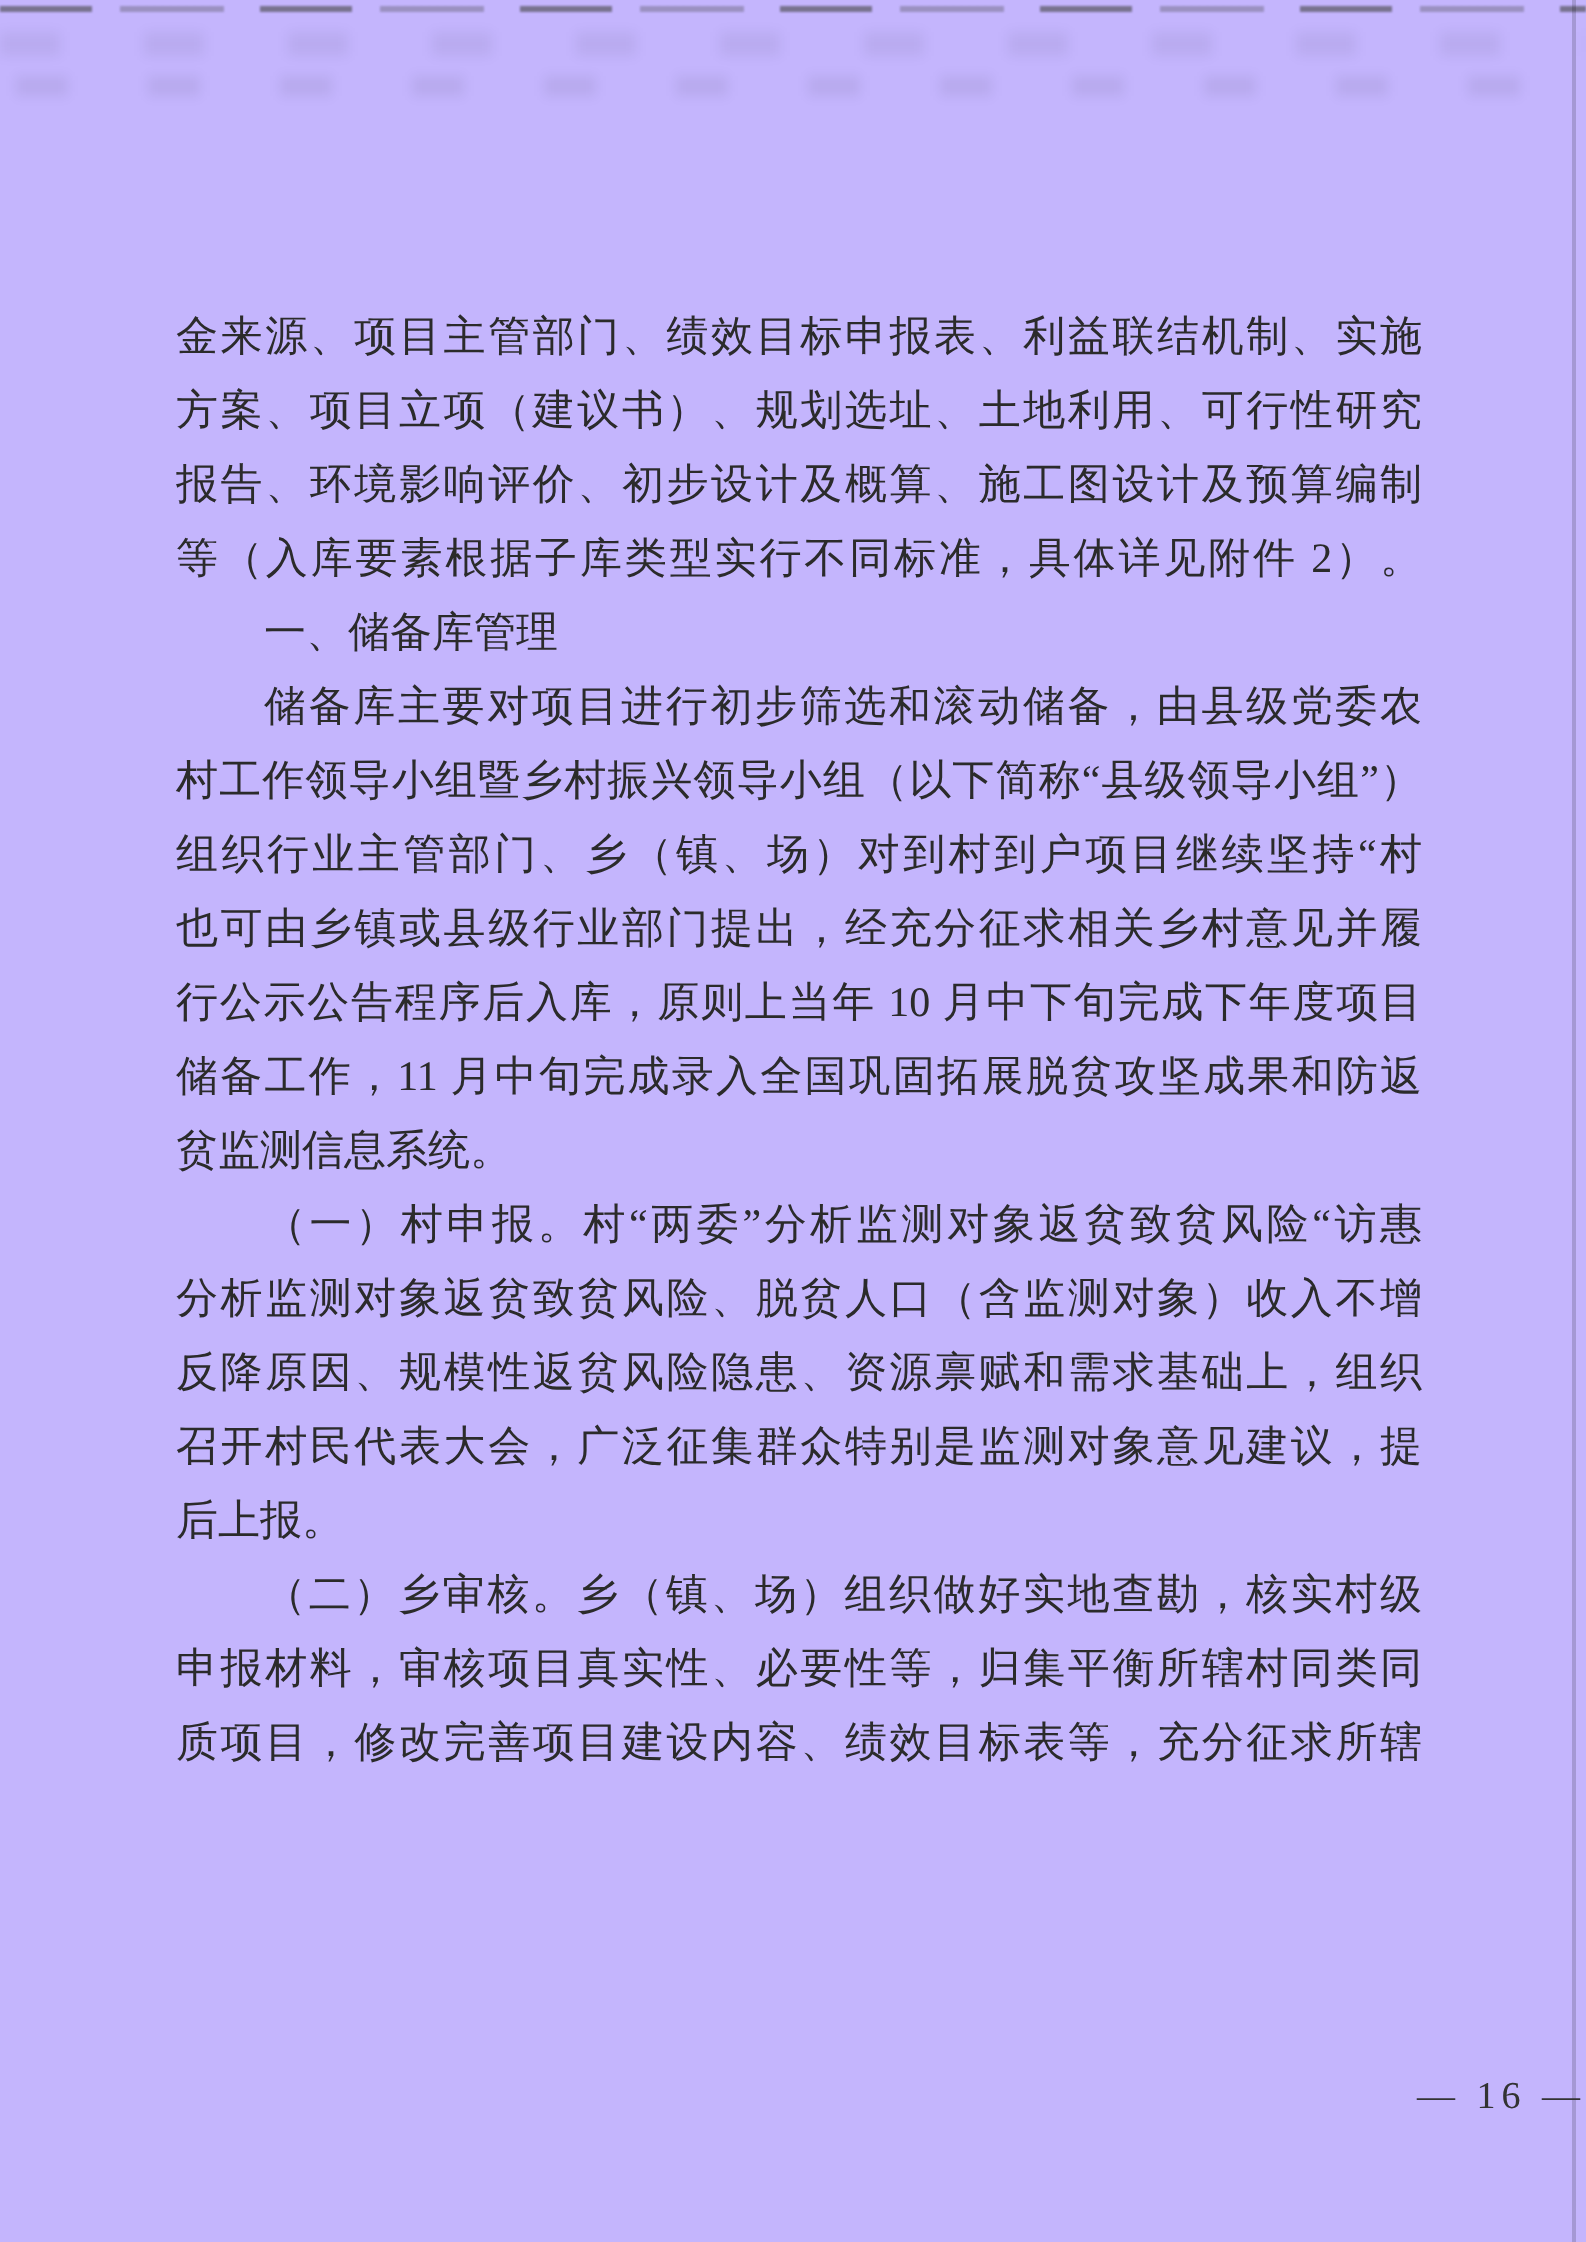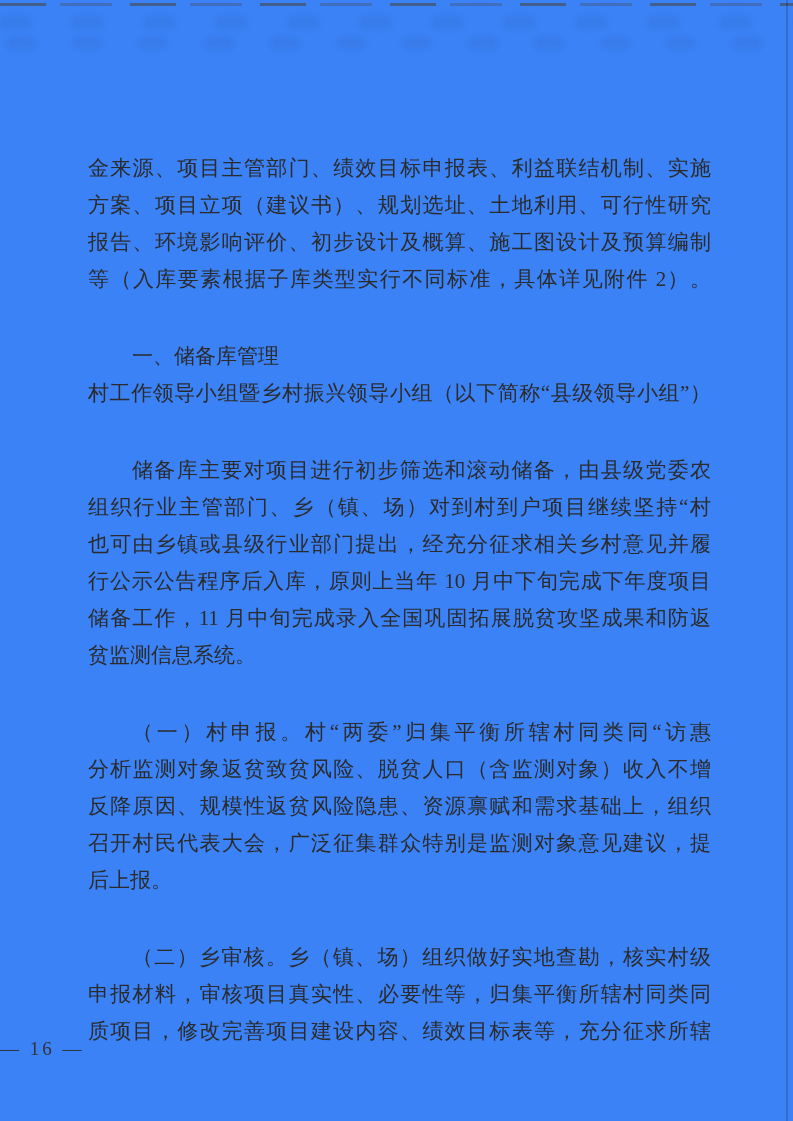--- a/index.html
+++ b/index.html
@@ -1,20 +1,20 @@
 <!DOCTYPE html>
 <html><head>
 <meta charset="utf-8">
 <style>
   html, body { margin: 0; padding: 0; background: #ffffff; }
   .page {
     position: relative;
     width: 793px;
     height: 1121px;
-    background: #3b82f6;
+    background: #c4b5fd;
     overflow: hidden;
     font-family: "Liberation Serif", "DejaVu Serif", serif;
     color: #2b2b2b;
   }
   
   .scan-top-line {
     position: absolute; top: 3px; left: 0; width: 100%; height: 3px;
     background: repeating-linear-gradient(90deg,
       rgba(70,70,70,.60) 0px 46px, rgba(70,70,70,0) 46px 60px,
       rgba(70,70,70,.32) 60px 112px, rgba(70,70,70,0) 112px 130px);
@@ -46,58 +46,58 @@
     line-height: 37px;
     font-size: 21px;
     text-align: justify;
     text-align-last: justify;
     white-space: normal;
   }
   .line.left {
     text-align: left;
     text-align-last: left;
   }
-  .line.indent { padding-left: 44px; margin-top: 40px; }
+  .line.indent { padding-left: 44px; }
   .seg-bold { font-weight: normal; }
   .page-number {
     position: absolute;
     top: 1034px;
     left: 0;
     width: 100%;
     height: 30px;
     line-height: 30px;
-    text-align: left;
+    text-align: right;
     font-size: 19px;
     letter-spacing: 3px;
     color: #333333;
   }
 </style>
 </head>
 <body>
 
 <div class="page">
   <div class="scan-top-line"></div>
   <div class="scan-ghost-1"></div>
   <div class="scan-ghost-2"></div>
   <div class="scan-right-line"></div>
 
   <div class="text-block">
       <div class="line"><span>金来源、项目主管部门、绩效目标申报表、利益联结机制、实施</span></div>
       <div class="line"><span>方案、项目立项（建议书）、规划选址、土地利用、可行性研究</span></div>
       <div class="line"><span>报告、环境影响评价、初步设计及概算、施工图设计及预算编制</span></div>
       <div class="line"><span>等（入库要素根据子库类型实行不同标准，具体详见附件 2）。</span></div>
       <div class="line indent left"><span>一、储备库管理</span></div>
+      <div class="line indent"><span>储备库主要对项目进行初步筛选和滚动储备，由县级党委农</span></div>
       <div class="line"><span>村工作领导小组暨乡村振兴领导小组（以下简称“县级领导小组”）</span></div>
-      <div class="line indent"><span>储备库主要对项目进行初步筛选和滚动储备，由县级党委农</span></div>
       <div class="line"><span>组织行业主管部门、乡（镇、场）对到村到户项目继续坚持“村</span></div>
       <div class="line"><span>也可由乡镇或县级行业部门提出，经充分征求相关乡村意见并履</span></div>
       <div class="line"><span>行公示公告程序后入库，原则上当年 10 月中下旬完成下年度项目</span></div>
       <div class="line"><span>储备工作，11 月中旬完成录入全国巩固拓展脱贫攻坚成果和防返</span></div>
       <div class="line left"><span>贫监测信息系统。</span></div>
-      <div class="line indent"><span class="seg-bold">（一）村申报。</span><span>村“两委”归集平衡所辖村同类同“访惠</span></div>
+      <div class="line indent"><span class="seg-bold">（一）村申报。</span><span>村“两委”分析监测对象返贫致贫风险“访惠</span></div>
       <div class="line"><span>分析监测对象返贫致贫风险、脱贫人口（含监测对象）收入不增</span></div>
       <div class="line"><span>反降原因、规模性返贫风险隐患、资源禀赋和需求基础上，组织</span></div>
       <div class="line"><span>召开村民代表大会，广泛征集群众特别是监测对象意见建议，提</span></div>
       <div class="line left"><span>后上报。</span></div>
       <div class="line indent"><span class="seg-bold">（二）乡审核。</span><span>乡（镇、场）组织做好实地查勘，核实村级</span></div>
       <div class="line"><span>申报材料，审核项目真实性、必要性等，归集平衡所辖村同类同</span></div>
       <div class="line"><span>质项目，修改完善项目建设内容、绩效目标表等，充分征求所辖</span></div>
     </div>
 
   <div class="page-number">— 16 —</div>

